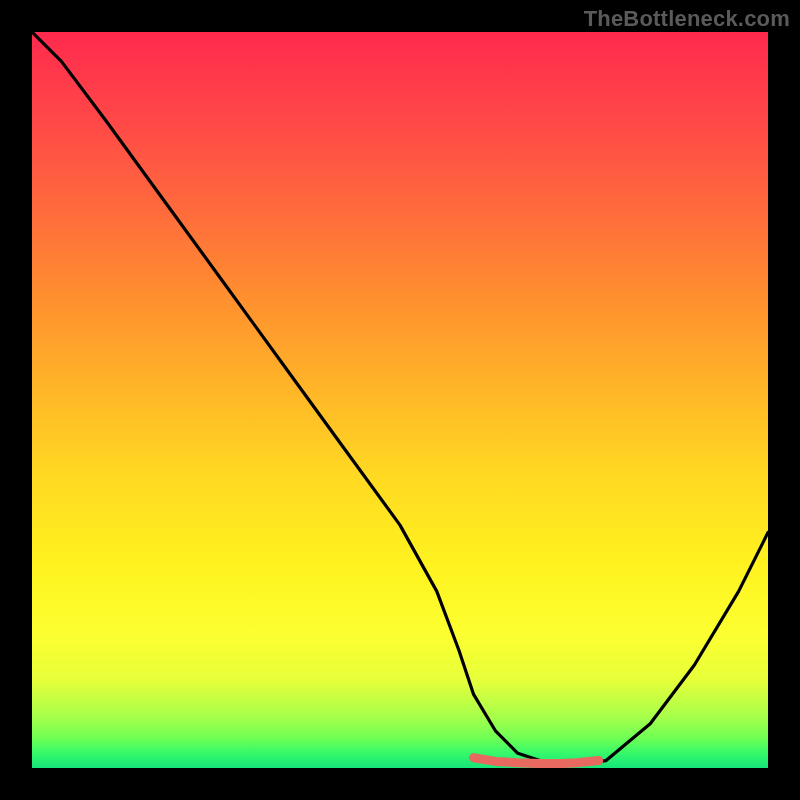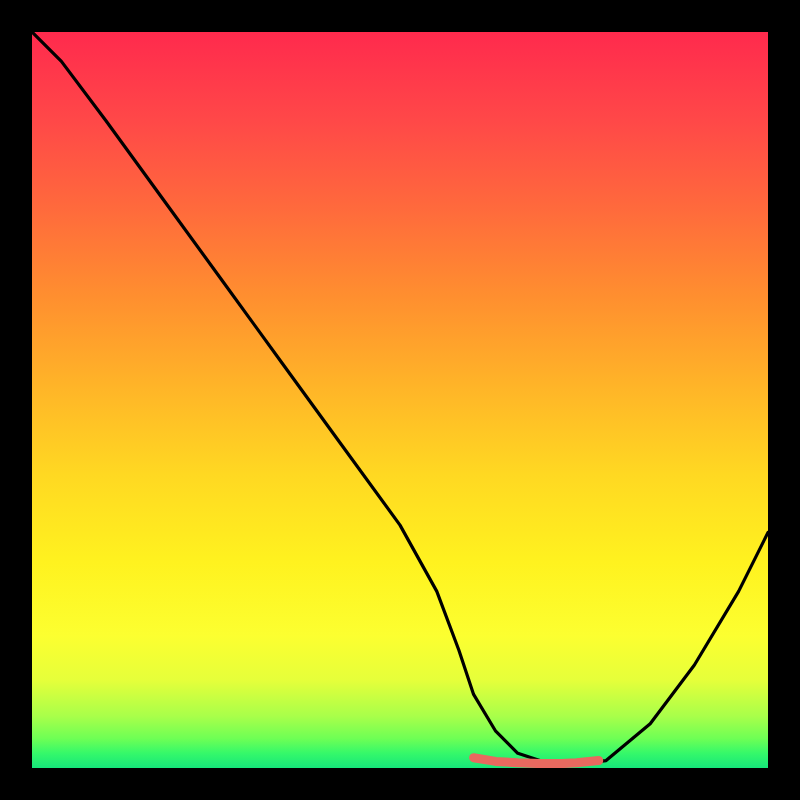--- a/index.html
+++ b/index.html
@@ -32,20 +32,21 @@
     font-weight: 600;
     color: #5a5a5a;
     letter-spacing: 0.2px;
   }
   svg.curve { position: absolute; left: 0; top: 0; }
 </style>
 </head>
 <body>
 <div class="wrap">
 
+  <div class="attrib">TheBottleneck.com</div>
 
   <div class="plot">
     <svg class="curve" width="736" height="736" viewBox="0 0 736 736">
       <path id="main-curve" fill="none" stroke="#000000" stroke-width="3.2" stroke-linecap="round" stroke-linejoin="round" d="M0.0 0.0 L29.4 29.4 L73.6 88.3 L132.5 169.3 L191.4 250.2 L250.2 331.2 L309.1 412.2 L368.0 493.1 L404.8 559.4 L426.9 618.2 L441.6 662.4 L463.7 699.2 L485.8 721.3 L507.8 728.6 L529.9 732.3 L544.6 732.3 L574.1 728.6 L618.2 691.8 L662.4 633.0 L706.6 559.4 L736.0 500.5 "></path>
       <path id="accent-curve" fill="none" stroke="#e8695f" stroke-width="9" stroke-linecap="round" stroke-linejoin="round" d="M441.6 725.7 L463.7 729.4 L485.8 730.8 L507.8 731.6 L529.9 731.6 L544.6 730.8 L566.7 728.6 "></path>
     </svg>
   </div>
 </div>
 
 </body></html>

